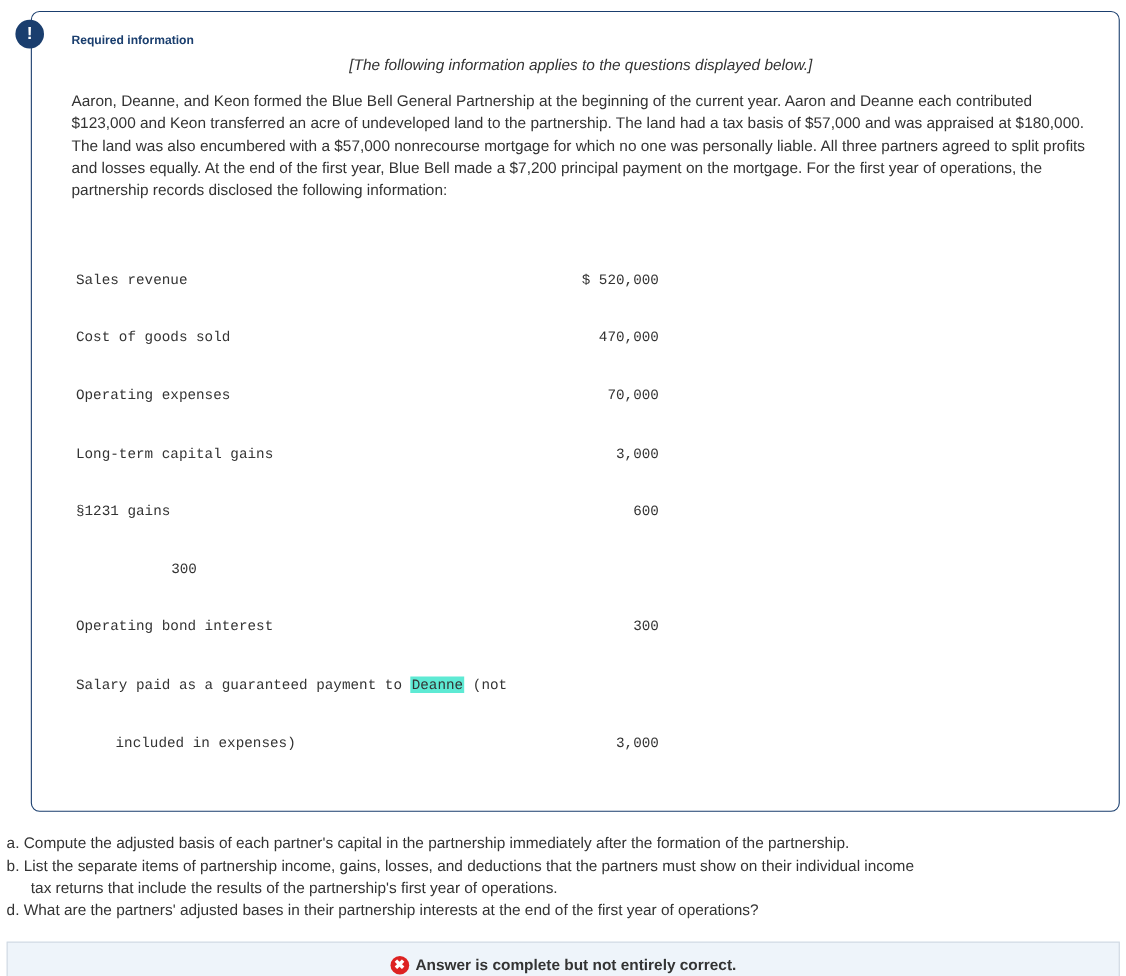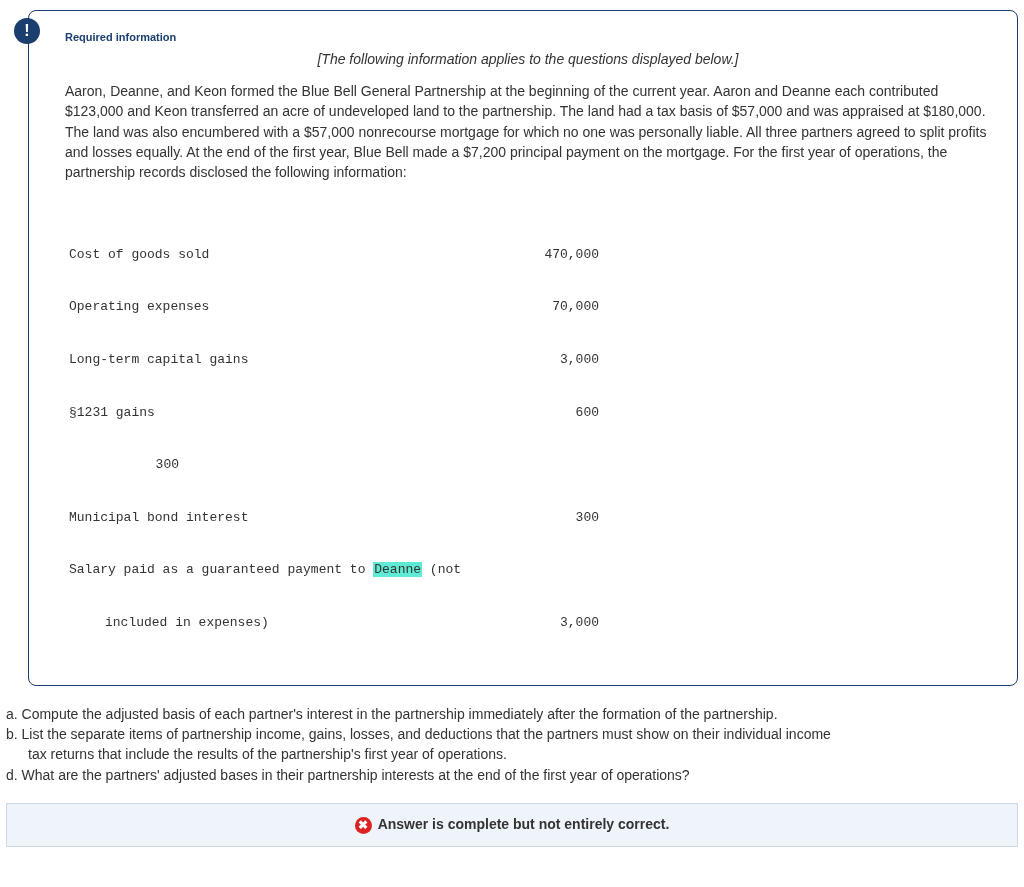--- a/index.html
+++ b/index.html
@@ -91,56 +91,60 @@
 <div class="wrap-outer">
   <div class="info-badge">!</div>
 
   <div class="req-card">
     <div class="req-heading">Required information</div>
     <div class="ital-line">[The following information applies to the questions displayed below.]</div>
     <div class="body-text">Aaron, Deanne, and Keon formed the Blue Bell General Partnership at the beginning of the current year. Aaron and Deanne each contributed $123,000 and Keon transferred an acre of undeveloped land to the partnership. The land had a tax basis of $57,000 and was appraised at $180,000. The land was also encumbered with a $57,000 nonrecourse mortgage for which no one was personally liable. All three partners agreed to split profits and losses equally. At the end of the first year, Blue Bell made a $7,200 principal payment on the mortgage. For the first year of operations, the partnership records disclosed the following information:</div>
 
     <div class="mono-block">
       <div class="mono-row">
+        <span class="mono-label">Sales revenue</span>
+        <span class="mono-val">$ 520,000</span>
+      </div>
+      <div class="mono-row">
         <span class="mono-label">Cost of goods sold</span>
         <span class="mono-val">470,000</span>
       </div>
       <div class="mono-row">
         <span class="mono-label">Operating expenses</span>
         <span class="mono-val">70,000</span>
       </div>
       <div class="mono-row">
         <span class="mono-label">Long-term capital gains</span>
         <span class="mono-val">3,000</span>
       </div>
       <div class="mono-row">
         <span class="mono-label">§1231 gains</span>
         <span class="mono-val">600</span>
       </div>
       <div class="mono-row">
         <span class="mono-val">300</span>
       </div>
       <div class="mono-row">
-        <span class="mono-label">Municipal bond interest</span>
+        <span class="mono-label">Operating bond interest</span>
         <span class="mono-val">300</span>
       </div>
       <div class="mono-row">
         <span class="mono-label"><span>Salary paid as a guaranteed payment to </span><span class="hl">Deanne</span><span> (not</span></span>
         <span class="mono-val"></span>
       </div>
       <div class="mono-row">
         <span class="mono-label indent">included in expenses)</span>
         <span class="mono-val">3,000</span>
       </div>
     </div>
   </div>
 </div>
 
 <div class="q-list">
-  <div>a. Compute the adjusted basis of each partner's interest in the partnership immediately after the formation of the partnership.</div>
+  <div>a. Compute the adjusted basis of each partner's capital in the partnership immediately after the formation of the partnership.</div>
   <div>b. List the separate items of partnership income, gains, losses, and deductions that the partners must show on their individual income</div>
   <div class="sub">tax returns that include the results of the partnership's first year of operations.</div>
   <div>d. What are the partners' adjusted bases in their partnership interests at the end of the first year of operations?</div>
 </div>
 
 <div class="status-bar">
   <span class="status-icon">✖</span><span>Answer is complete but not entirely correct.</span>
 </div>
 
 </body></html>

